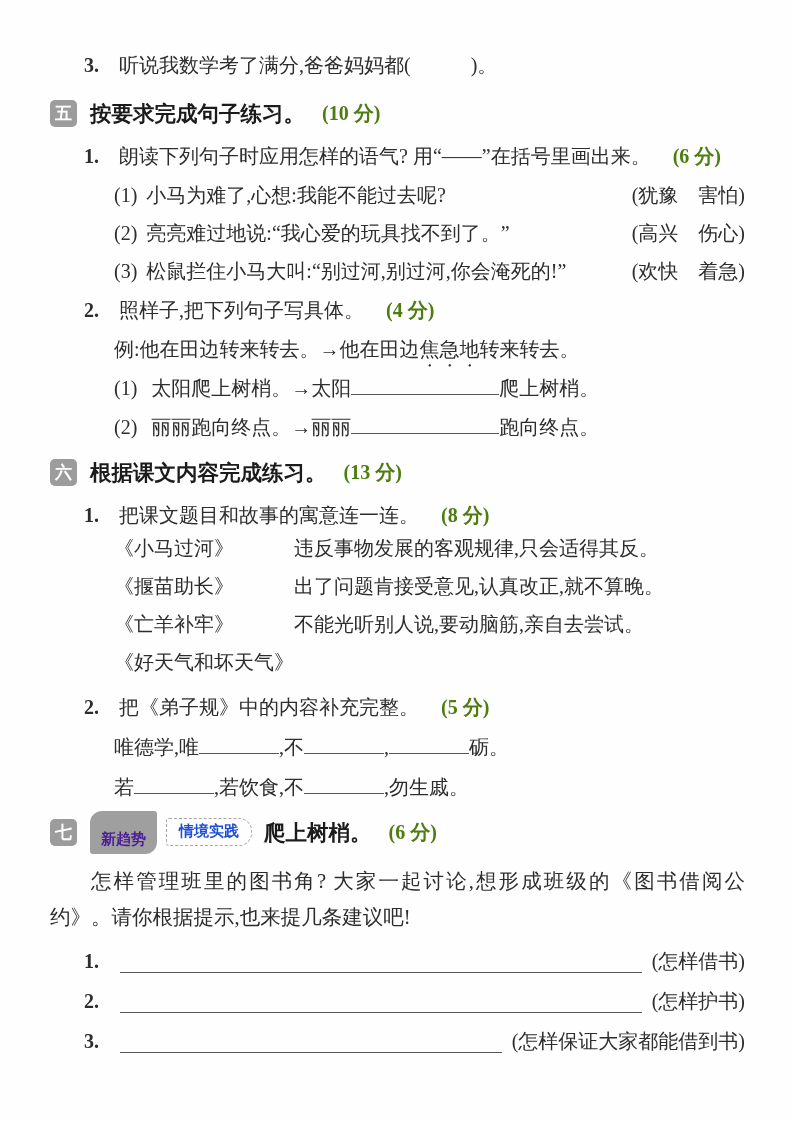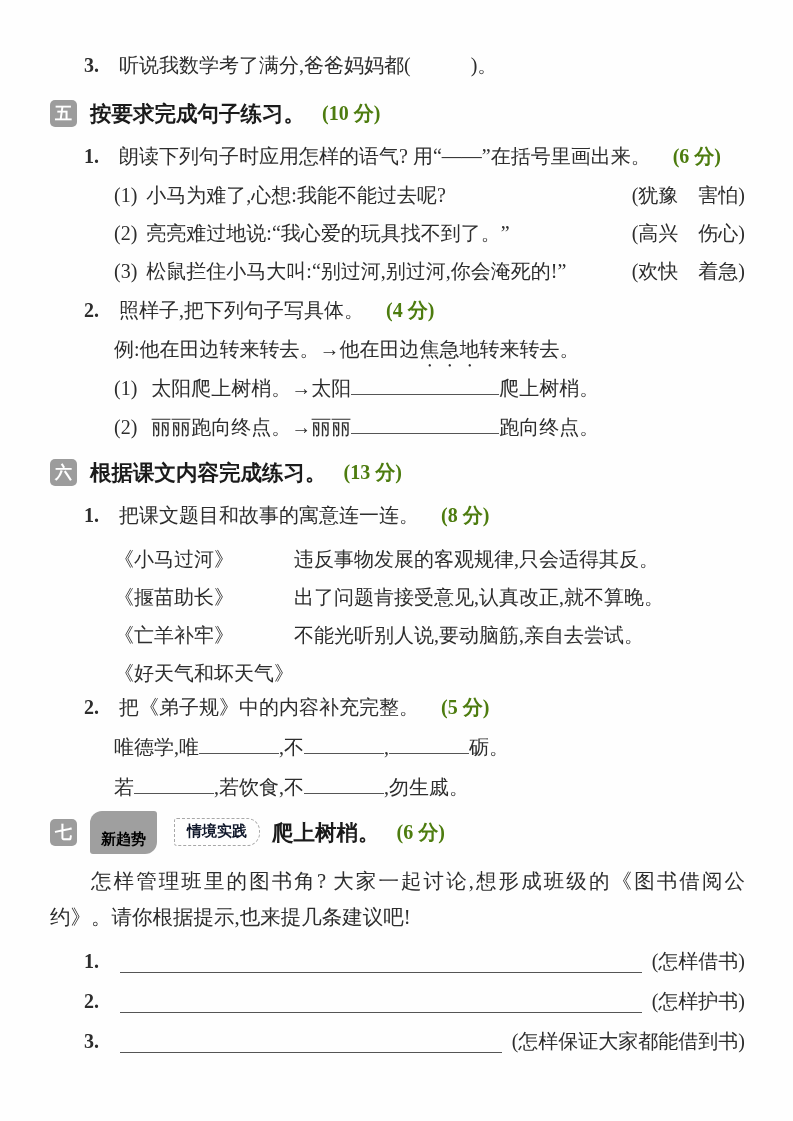--- a/index.html
+++ b/index.html
@@ -25,30 +25,30 @@
   .badge { width:27px; height:27px; border-radius:5px; background:#9c9c9c; color:#fff;
     display:flex; align-items:center; justify-content:center; font-size:17px;
     margin-right:13px; flex:none; }
   .score { font-family:"Liberation Serif","DejaVu Serif",serif; font-weight:700;
     font-size:20px; margin-left:17px; color:#4d7c0f; }
 
   .blank { display:inline-block; border-bottom:1.4px solid #555; height:22px; }
   .b-mid { width:148px; }
   .b-small { width:80px; }
 
-  .pair-row { display:flex; align-items:flex-end; height:38px; margin-left:64px; font-size:20px; white-space:nowrap; }
+  .pair-row { display:flex; align-items:flex-start; height:38px; margin-left:64px; font-size:20px; white-space:nowrap; }
   .pair-title { width:180px; flex:none; }
 
   .emph { -webkit-text-emphasis: filled dot #2d2d2d; -webkit-text-emphasis-position: under left;
           text-emphasis: filled dot #2d2d2d; text-emphasis-position: under left; }
 
-  .tag-solid { background:#9f9f9f; color:#000000; font-size:15px; font-weight:700;
+  .tag-solid { background:#9f9f9f; color:#4c1d95; font-size:15px; font-weight:700;
     padding:19px 11px 5px; border-radius:12px 3px 12px 3px;
-    font-family:"Liberation Sans","DejaVu Sans",sans-serif; margin-right:19px; }
-  .tag-dashed { border:1.6px dashed #a8a8a8; color:#0f172a; font-size:15px; font-weight:700;
+    font-family:"Liberation Sans","DejaVu Sans",sans-serif; margin-right:11px; }
+  .tag-dashed { border:1.6px dashed #a8a8a8; color:#1d4ed8; font-size:15px; font-weight:700;
     padding:3px 12px 4px; border-radius:3px 13px 13px 3px;
     font-family:"Liberation Sans","DejaVu Sans",sans-serif; margin-left:-2px; margin-right:12px; }
 
   .intro { font-size:20.5px; line-height:36px; text-indent:2em; margin:8px 0 6px;
     white-space:normal; text-align:justify; }
   .s7-row { display:flex; align-items:center; height:40px; font-size:20px; padding-left:34px; white-space:nowrap; }
   .s7-line { flex:1; border-bottom:1.4px solid #555; height:24px; margin:0 10px 0 6px; }
 </style>
 </head>
 <body>

